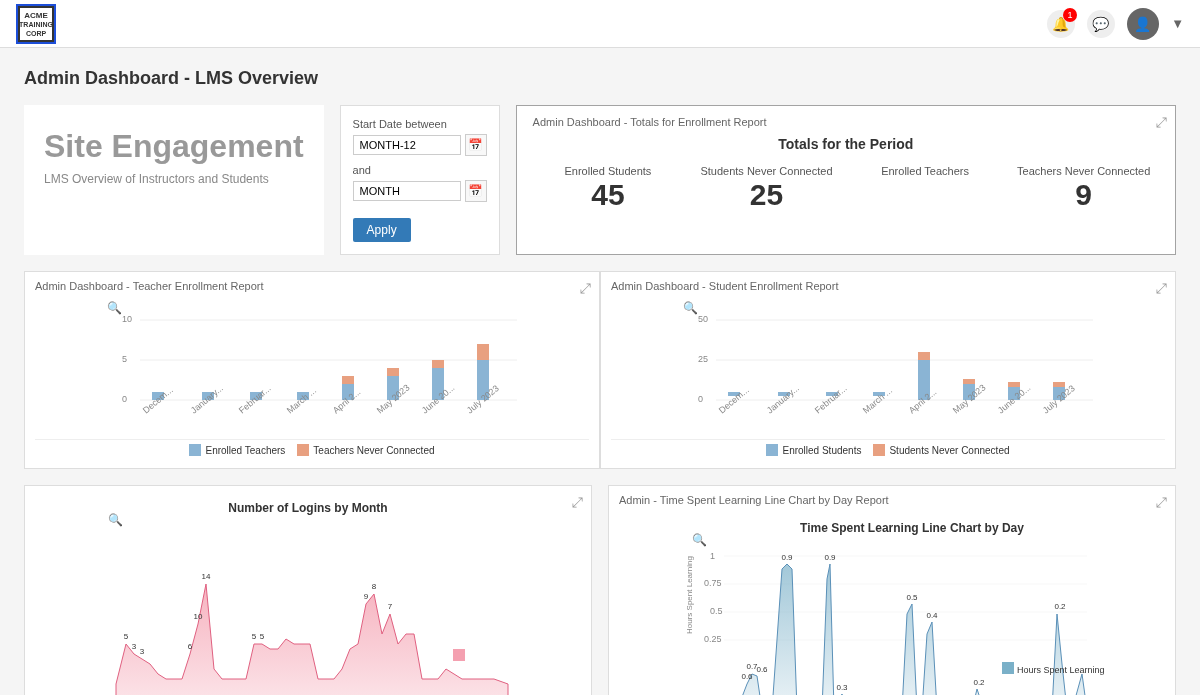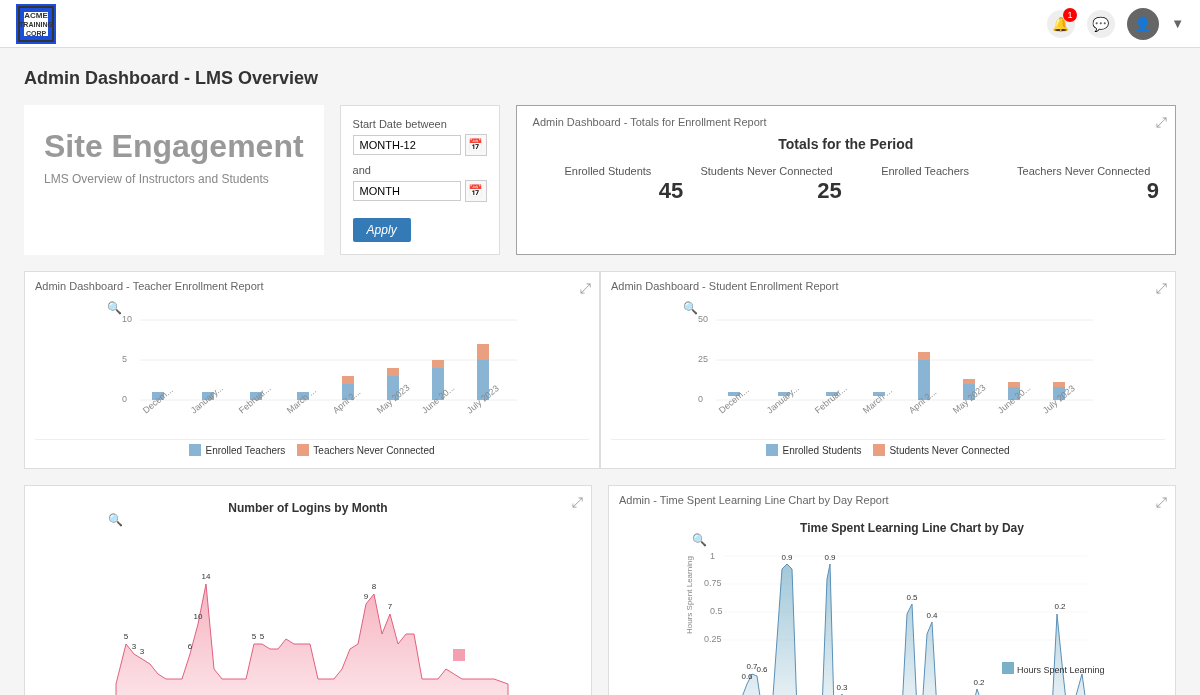--- a/index.html
+++ b/index.html
@@ -14,21 +14,21 @@
       height: 48px;
       padding: 0 16px;
     }
     .navbar .logo {
       display: flex;
       align-items: center;
       margin-right: 24px;
     }
     .logo-box {
       width: 40px; height: 40px;
-      border: 8px solid #1d4ed8;
+      border: 4px solid #1d4ed8;
       display: flex; align-items: center; justify-content: center;
       font-size: 9px; font-weight: bold; line-height: 1.1;
       text-align: center;
       margin-right: 6px;
     }
     .nav-links { display: flex; gap: 0; }
     .nav-link {
       padding: 0 14px;
       height: 48px;
       display: flex; align-items: center;
@@ -124,21 +124,20 @@
     .and-label { font-size: 11px; color: #555; margin-bottom: 4px; }
     .apply-btn {
       background: #337ab7;
       color: white;
       border: none;
       padding: 5px 14px;
       font-size: 12px;
       cursor: pointer;
       margin-top: 8px;
       border-radius: 2px;
-      font-style: italic;
     }
 
     
     .totals-panel {
       flex: 1;
       border: 1px solid #a3a3a3;
       background: #fff;
       padding: 10px 16px;
       position: relative;
     }
@@ -165,24 +164,23 @@
       grid-template-columns: repeat(4, 1fr);
       text-align: center;
       gap: 8px;
     }
     .totals-col-label {
       font-size: 11px;
       color: #555;
       line-height: 1.3;
     }
     .totals-col-value {
-      font-size: 22px;
+      font-size: 30px;
       font-weight: bold;
       color: #333;
-      text-align: right;
     }
 
     
     .charts-row {
       display: flex;
       margin-bottom: 16px;
     }
     .chart-panel {
       flex: 1;
       border: 1px solid #ddd;

